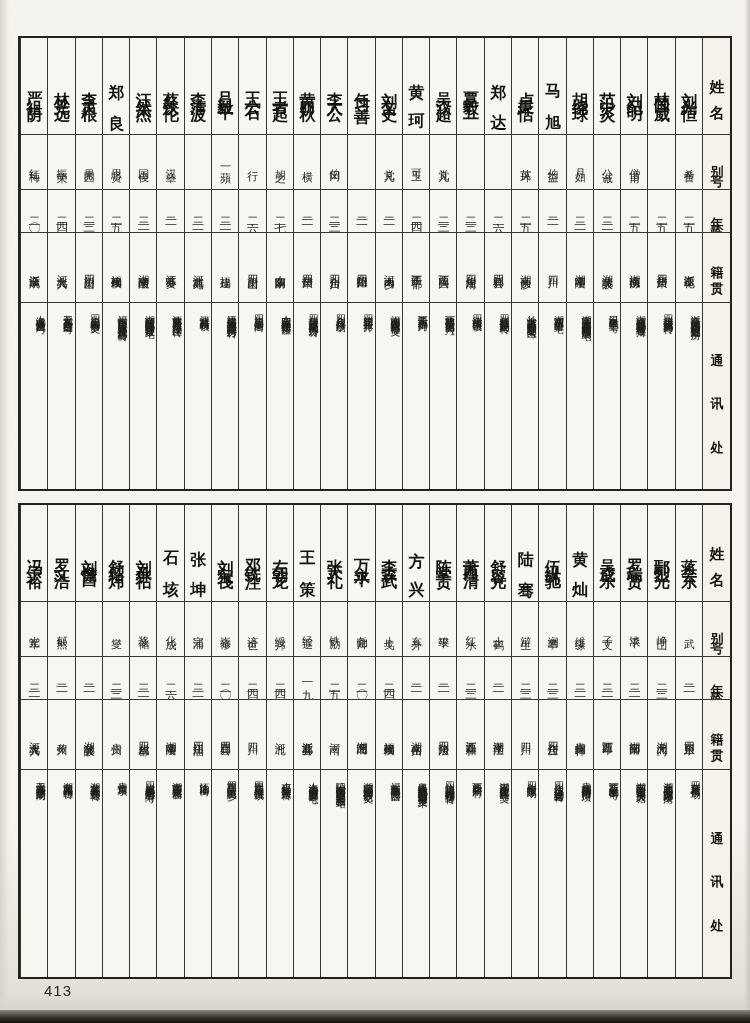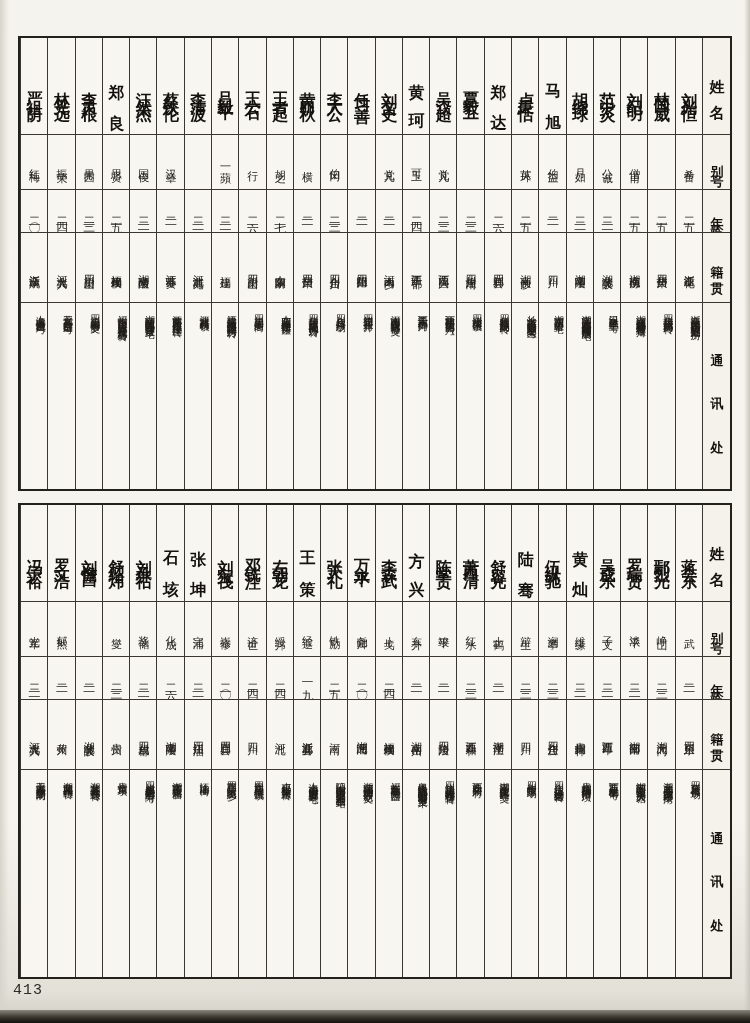--- a/index.html
+++ b/index.html
@@ -64,23 +64,23 @@
             font-size:10px; line-height:12px; letter-spacing:1px; max-height:100%; }
 
   .hdr { font-weight:bold; color:#14120e; }
   .h-name   { font-size:15px; letter-spacing:26px; padding-top:14px; }
   .h-alias  { font-size:13px; letter-spacing:10px; padding-top:6px; }
   .h-age    { font-size:13px; letter-spacing:6px;  padding-top:4px; }
   .h-native { font-size:13px; letter-spacing:16px; padding-top:9px; }
   .h-addr   { font-size:13px; letter-spacing:44px; padding-top:24px; }
 
   .pagenum {
-    position:absolute; left:13px; top:982px;
+    position:absolute; left:44px; top:982px;
     font-size:15px; letter-spacing:1px; color:#2b2925;
-    font-family:Liberation Mono, monospace;
+    font-family:Liberation Sans, sans-serif;
   }
 </style>
 </head>
 <body>
 
 <div class="paper"></div>
 
 <div class="dir-table t-top">
   <div class="col header-col">
     <div class="cell c-name">

